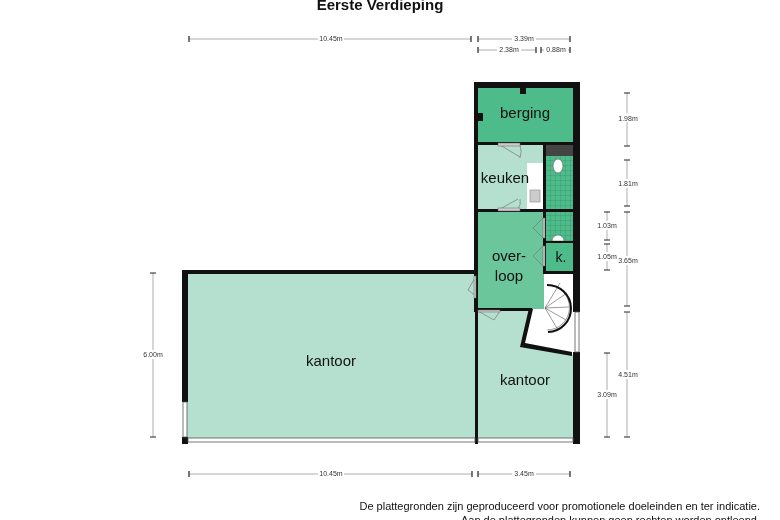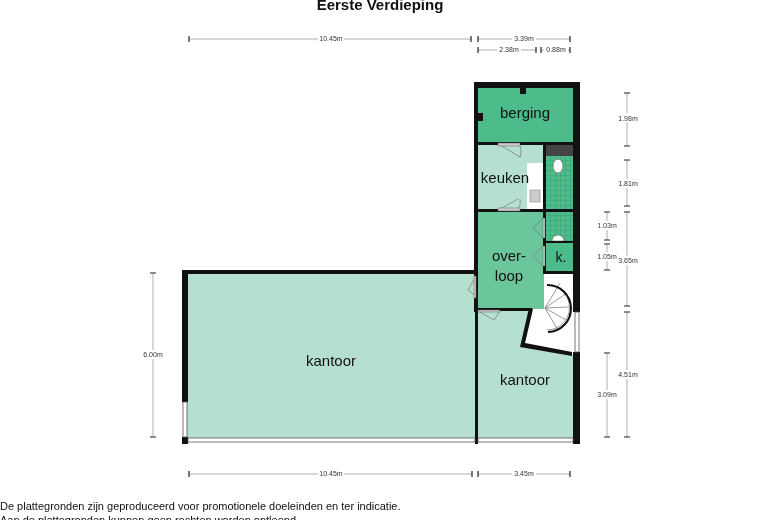--- a/index.html
+++ b/index.html
@@ -1,21 +1,21 @@
 <!DOCTYPE html>
 <html><head>
 <meta charset="utf-8">
 <style>
   html,body{margin:0;padding:0;background:#fff;}
   body{width:780px;height:520px;position:relative;overflow:hidden;font-family:"Liberation Sans",sans-serif;}
   .title{position:absolute;left:0;width:760px;top:-4px;text-align:center;font-weight:bold;font-size:15px;color:#111;}
   svg{position:absolute;left:0;top:0;}
   .dimtxt{font-family:"Liberation Sans",sans-serif;font-size:7px;fill:#333;}
   .room{font-family:"Liberation Sans",sans-serif;fill:#111;}
-  .footer{position:absolute;left:0;width:760px;text-align:left;font-size:11px;color:#111;}
+  .footer{position:absolute;left:0;width:760px;text-align:right;font-size:11px;color:#111;}
 </style>
 </head>
 <body>
 
 <div class="title">Eerste Verdieping</div>
 
 <svg width="780" height="520" viewBox="0 0 780 520">
   <defs>
     <pattern id="tiles" width="5" height="5" patternUnits="userSpaceOnUse">
       <rect width="5" height="5" fill="#4dbb8a"></rect>

